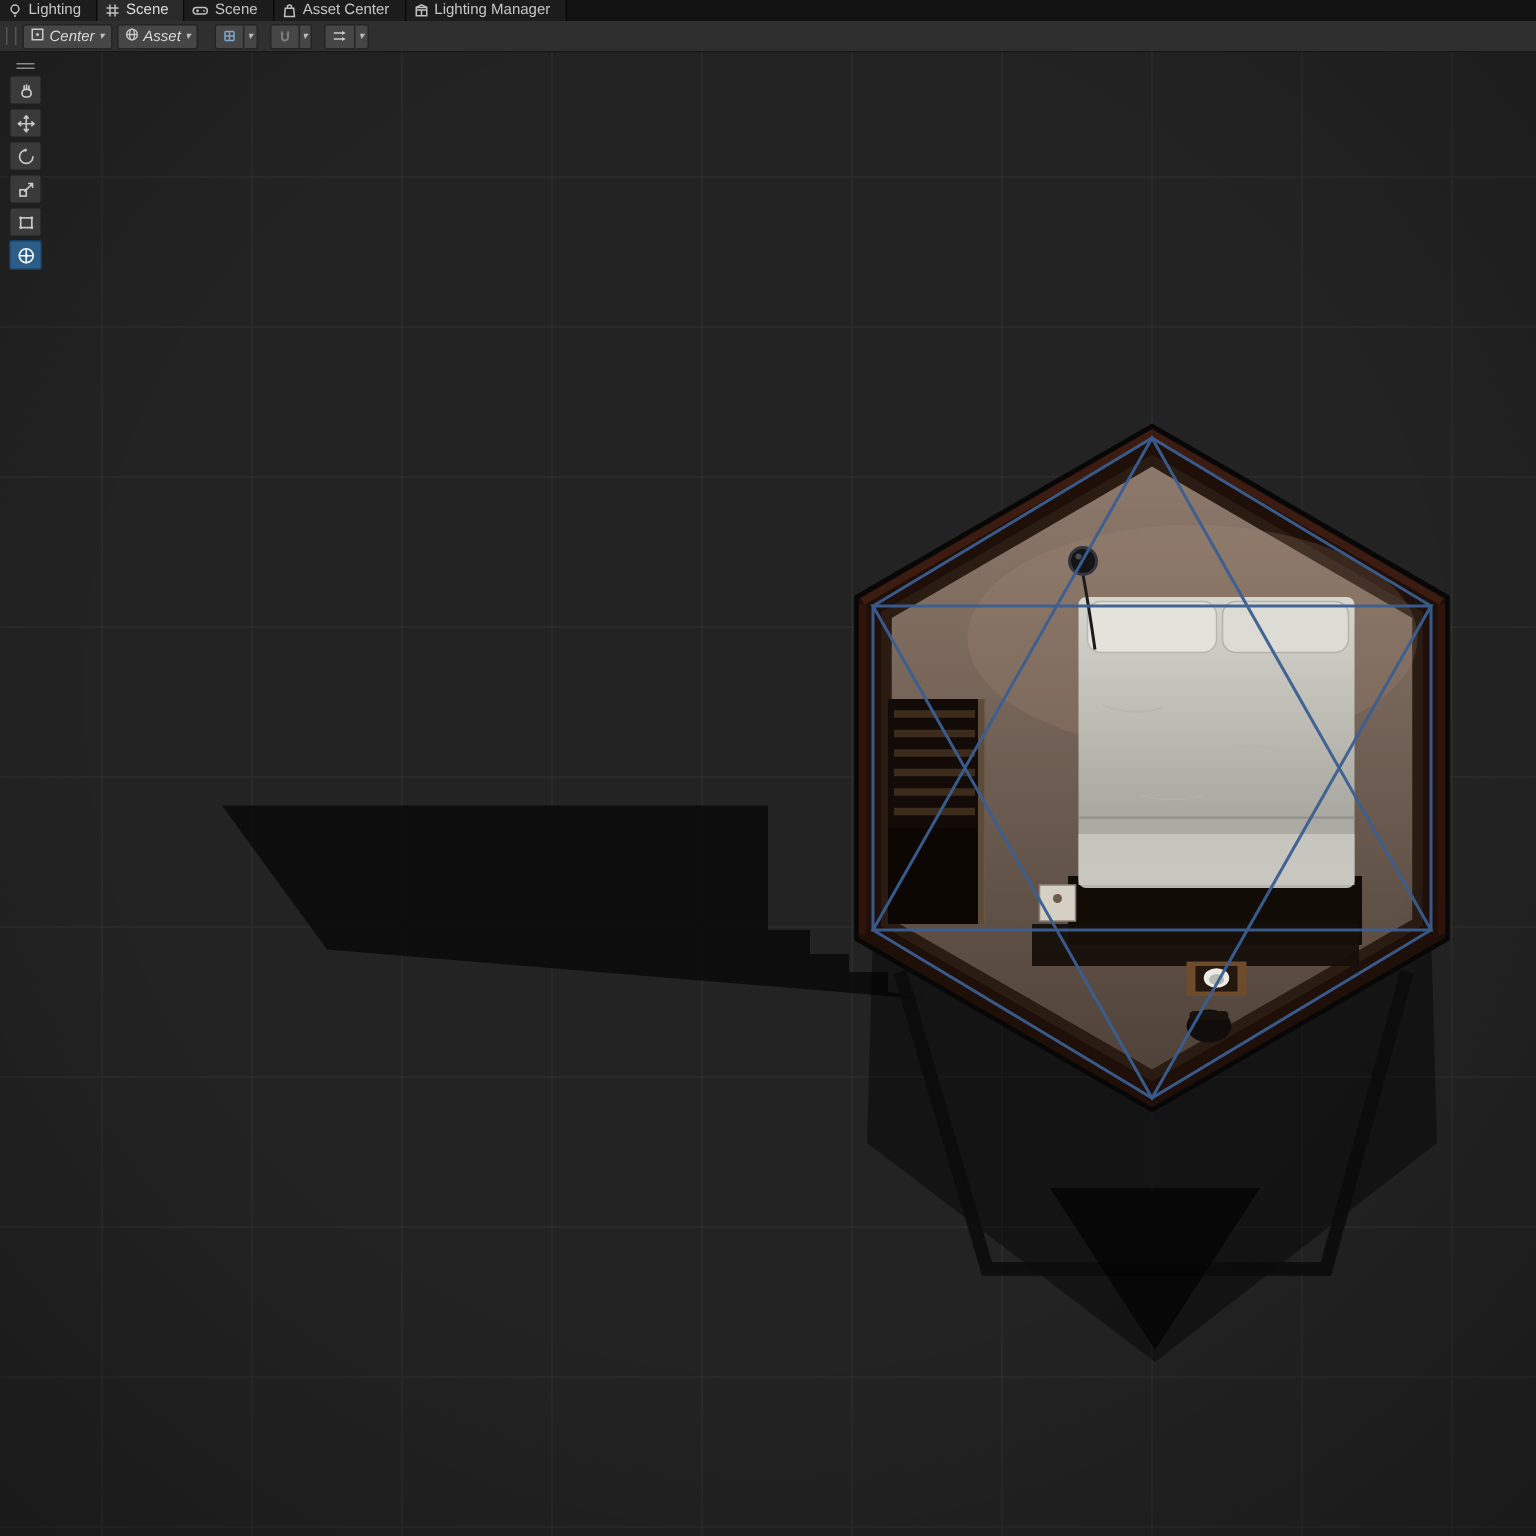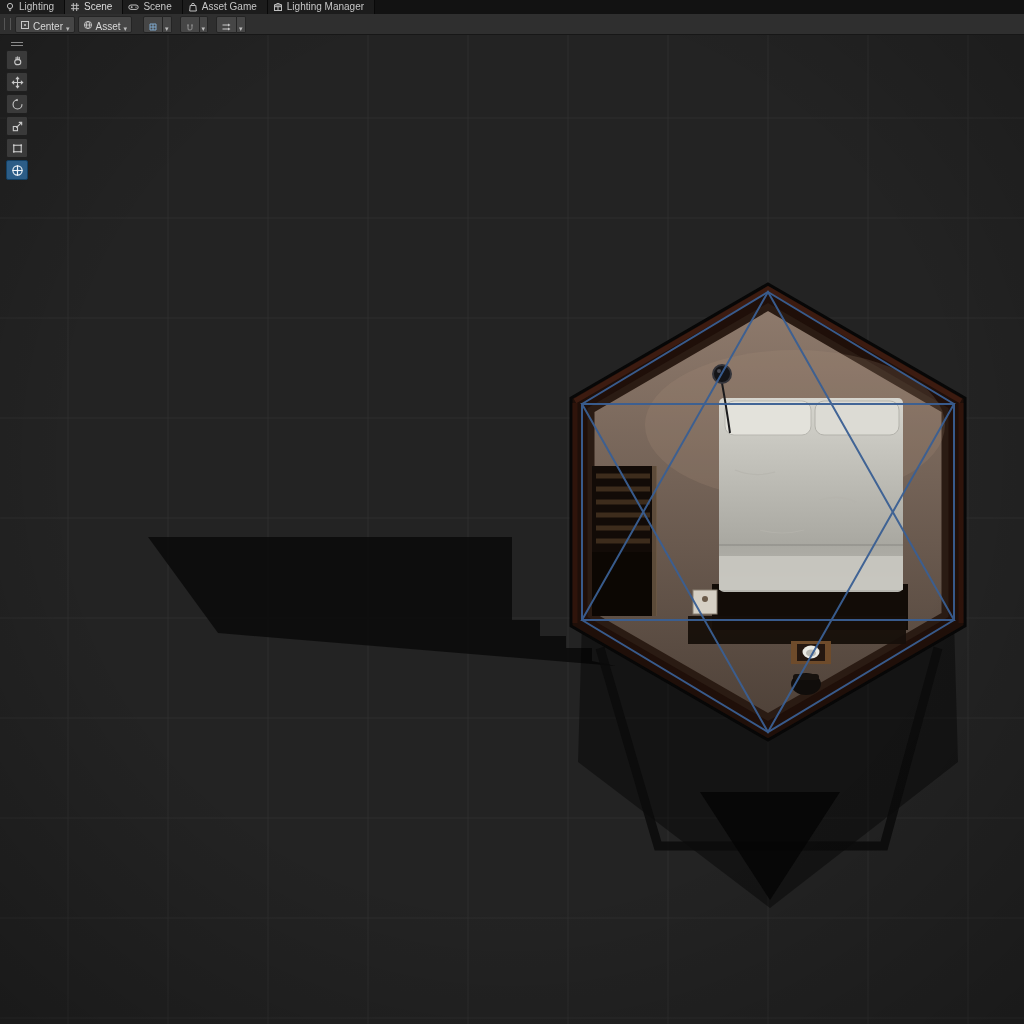--- a/index.html
+++ b/index.html
@@ -13,21 +13,21 @@
        border-right:1px solid #090909;color:#c6c6c6;font-size:10px;line-height:14px;cursor:default;white-space:nowrap;}
   .tab.active{background:#2a2a2a;color:#dedede;}
   .tab .ticon{display:flex;align-items:center;}
   .tab-bar .spacer{flex:1;background:#121212;}
 
   
   .scene-toolbar{position:absolute;top:14px;left:0;right:0;height:20px;background:#2f2f2f;
                  border-bottom:1px solid #171717;display:flex;align-items:center;padding:0 3px;z-index:20;}
   .drag-dots{width:5px;height:12px;border-left:1px solid #555;border-right:1px solid #555;margin:0 4px 0 1px;}
   .tb-btn{height:15px;background:#464646;border:1px solid #242424;border-radius:2px;color:#d8d8d8;
-          font-size:10px;display:flex;align-items:flex-end;gap:3px;padding:0 4px;margin-right:3px;cursor:default;}
+          font-size:10px;display:flex;align-items:center;gap:3px;padding:0 4px;margin-right:3px;cursor:default;font-style:italic;}
   .tb-group{display:flex;margin-left:8px;}
   .tb-group .tb-btn{margin-right:0;border-radius:0;}
   .tb-group .tb-btn:first-child{border-radius:2px 0 0 2px;}
   .tb-group .tb-btn:last-child{border-radius:0 2px 2px 0;border-left:0;padding:0 2px;}
   .arrow{font-size:7px;color:#bdbdbd;line-height:1;}
   .tb-btn.dim svg{opacity:.45;}
 
   
   .tools{position:absolute;left:6px;top:39px;display:flex;flex-direction:column;gap:2px;z-index:20;}
   .tool-handle{width:22px;height:9px;display:flex;flex-direction:column;gap:2px;
@@ -160,21 +160,21 @@
     </span>
     <span>Scene</span>
   </div>
   <div class="tab">
     <span class="ticon">
       <svg width="10" height="10" viewBox="0 0 10 10" fill="none" stroke="#c0c0c0" stroke-width="1">
         <path d="M2.2,3.5 H7.8 L8.3,9 H1.7 Z"></path>
         <path d="M3.6,3.5 V2.7 a1.4,1.4 0 0 1 2.8,0 V3.5"></path>
       </svg>
     </span>
-    <span>Asset Game</span>
+    <span>Asset Center</span>
   </div>
   <div class="tab">
     <span class="ticon">
       <svg width="10" height="10" viewBox="0 0 10 10" fill="none" stroke="#c0c0c0" stroke-width="1">
         <rect x="1.5" y="3" width="7" height="5.5"></rect>
         <path d="M1.5,4.7 H8.5 M5,4.7 V8.5 M1.5,3 L5,1.3 8.5,3"></path>
       </svg>
     </span>
     <span>Lighting Manager</span>
   </div>

